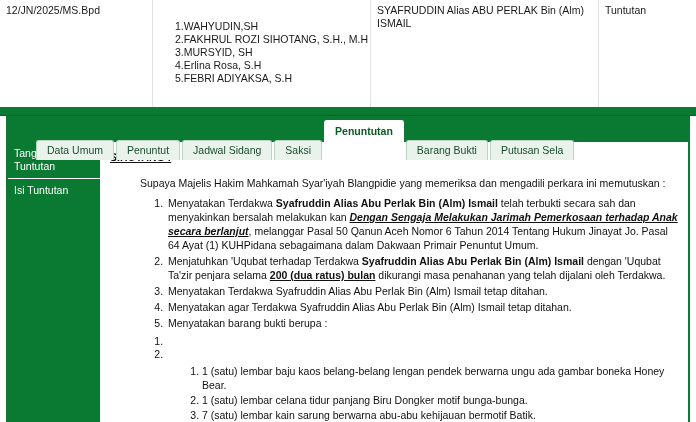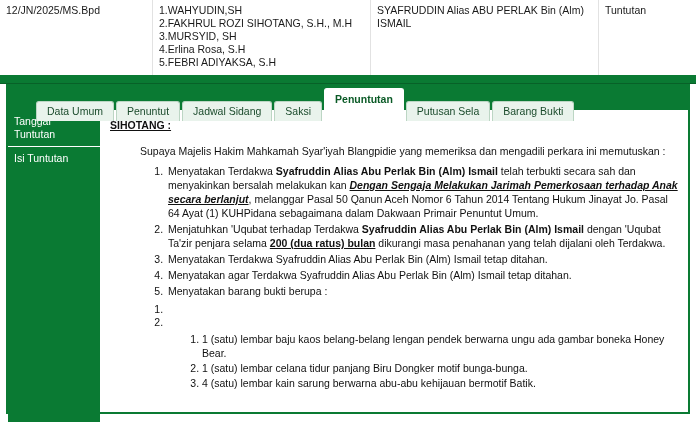--- a/index.html
+++ b/index.html
@@ -32,21 +32,21 @@
     border-right: 1px solid #e2e2e2;
     background: #ffffff;
   }
   .top-table td:last-child { border-right: none; }
   .col-no    { width: 140px; }
   .col-hakim { width: 205px; }
   .col-pihak { width: 215px; }
   .col-stat  { width: 136px; }
 
   .hakim-list {
-    margin: 0;
+    margin: 16px;
     padding: 0;
     list-style: none;
   }
   .hakim-list li { white-space: nowrap; }
 
   .strip-green {
     height: 8px;
     background: #0a7a33;
     border-bottom: 1px solid #076128;
   }
@@ -74,21 +74,21 @@
     background: #e9f3ec;
     color: #1b4b2c;
     border: 1px solid #bcd6c4;
     border-bottom: none;
     border-radius: 3px 3px 0 0;
     padding: 3px 10px 3px 10px;
     font-size: 10.5px;
     line-height: 13px;
     white-space: nowrap;
     position: relative;
-    top: 11px;
+    top: 18px;
   }
   .tab.active {
     background: #ffffff;
     color: #0a5a26;
     font-weight: bold;
     border-color: #ffffff;
     top: 0;
     padding-top: 4px;
     padding-bottom: 4px;
   }
@@ -193,22 +193,22 @@
 <div class="strip-green"></div>
 
 <div class="panel">
 
   <div class="tabbar">
     <div class="tab">Data Umum</div>
     <div class="tab">Penuntut</div>
     <div class="tab">Jadwal Sidang</div>
     <div class="tab">Saksi</div>
     <div class="tab active">Penuntutan</div>
+    <div class="tab">Barang Bukti</div>
     <div class="tab">Putusan Sela</div>
-    <div class="tab">Barang Bukti</div>
   </div>
 
   <div class="content">
     <div class="labelcol">
       <div class="lbl">Tanggal Tuntutan</div>
       <div class="lbl tall">Isi Tuntutan</div>
     </div>
 
     <div class="valuecol">
 
@@ -230,20 +230,20 @@
         </ol>
 
         <ol class="sub-empty">
           <li></li>
           <li></li>
         </ol>
 
         <ol class="barang">
           <li>1 (satu) lembar baju kaos belang-belang lengan pendek berwarna ungu ada gambar boneka Honey Bear.</li>
           <li>1 (satu) lembar celana tidur panjang Biru Dongker motif bunga-bunga.</li>
-          <li>4 (satu) lembar kain sarung berwarna abu-abu kehijauan bermotif Batik.</li>
+          <li>7 (satu) lembar kain sarung berwarna abu-abu kehijauan bermotif Batik.</li>
 
         </ol>
 
       </div>
     </div>
   </div>
 </div>
 
 </body></html>

